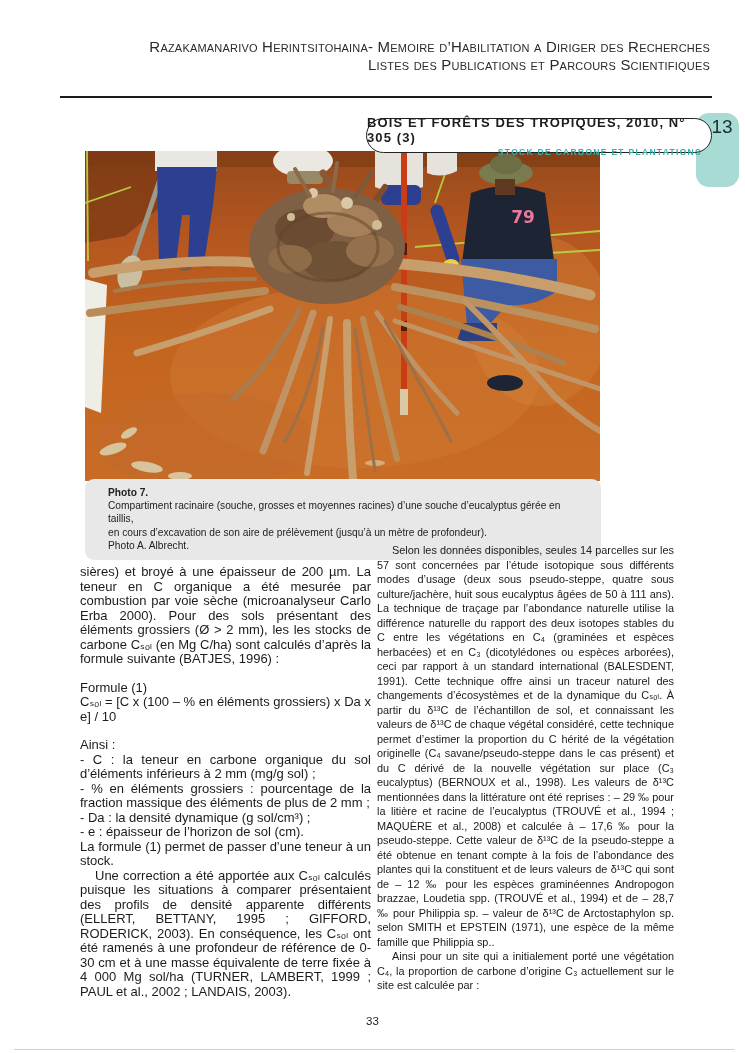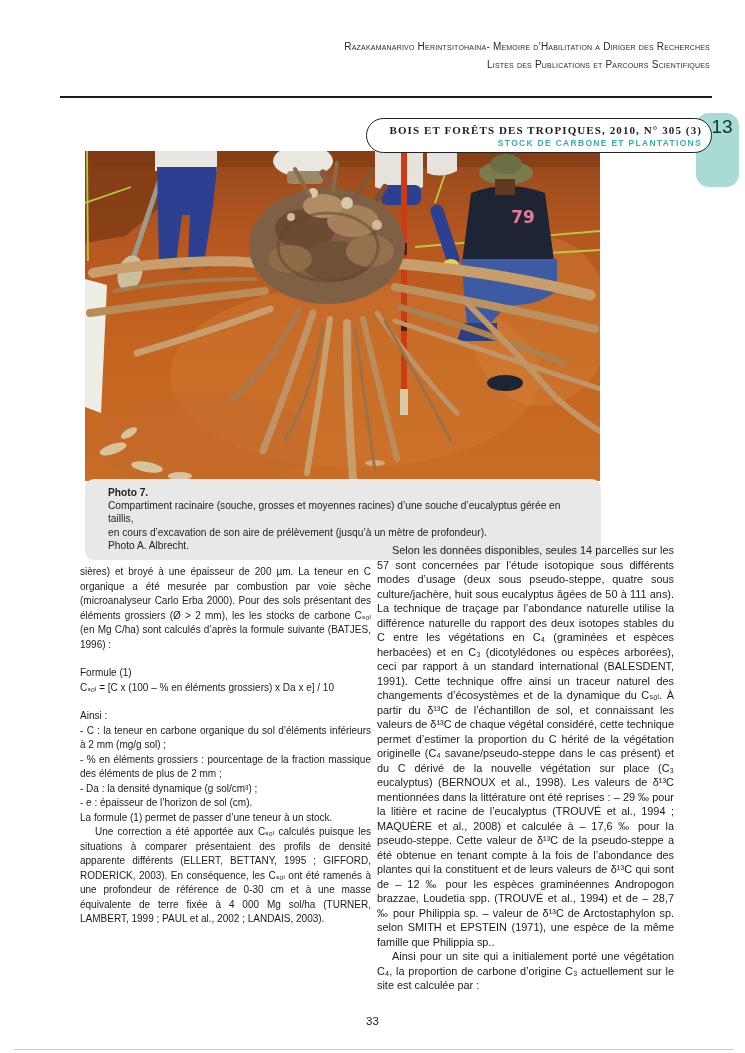--- a/index.html
+++ b/index.html
@@ -2,44 +2,44 @@
 <html><head>
 <meta charset="utf-8">
 <style>
   html,body{margin:0;padding:0;background:#ffffff;}
   .page{
     position:relative;width:745px;height:1053px;background:#ffffff;overflow:hidden;
     font-family:"Liberation Sans","DejaVu Sans",sans-serif;color:#1c1c1c;
   }
   
   .hdr{position:absolute;top:38px;left:60px;right:35px;text-align:right;
-       font-variant:small-caps;font-size:10px;line-height:18px;color:#2a2a2a;letter-spacing:.2px;}
+       font-variant:small-caps;font-size:15px;line-height:18px;color:#2a2a2a;letter-spacing:.2px;}
   .hdr .b{font-weight:700;}
   .hdr-rule{position:absolute;top:96px;left:60px;width:652px;height:2px;background:#1a1a1a;}
   
   .tab{position:absolute;left:696px;top:113px;width:43px;height:74px;border-radius:13px;
        background:#a7dbd4;z-index:1;}
   .pill{position:absolute;left:366px;top:118px;width:346px;height:35px;background:#fff;
         border:1.4px solid #222;border-radius:18px;z-index:2;box-sizing:border-box;
         display:flex;flex-direction:column;justify-content:center;align-items:flex-end;
         padding-right:9px;}
-  .pill .jr{font-size:11px;font-weight:700;letter-spacing:1.1px;color:#1d1d1d;font-family:Liberation Serif, serif;}
+  .pill .jr{font-size:13px;font-weight:700;letter-spacing:1.1px;color:#1d1d1d;}
   .pill .sec{font-size:8.5px;font-weight:700;letter-spacing:1.3px;color:#3aada5;margin-top:2px;}
   .tabnum{position:absolute;left:705px;top:116px;width:34px;text-align:center;z-index:3;
           font-size:19px;color:#17302e;}
   
   .photo{position:absolute;left:85px;top:151px;width:515px;height:330px;}
   .photo svg{display:block;}
   
   .cap{position:absolute;left:85px;top:479px;width:516px;box-sizing:border-box;
        background:#e8e8e8;border-radius:9px;padding:7px 13px 8px 23px;
        font-size:10.2px;line-height:13.2px;color:#222;}
   .cap .t{font-weight:700;}
   
-  .colL{position:absolute;left:80px;top:565px;width:291px;font-size:10px;line-height:14.5px;
+  .colL{position:absolute;left:80px;top:565px;width:291px;font-size:13px;line-height:14.5px;
         text-align:justify;color:#1b1b1b;}
   .colR{position:absolute;left:377px;top:543px;width:297px;font-size:10.9px;line-height:14.5px;
         text-align:justify;color:#1b1b1b;}
   .colL p,.colR p{margin:0;}
   .sp{margin-top:14px !important;}
   .indent{text-indent:15px;}
   .colR h3{margin:0 0 1px 21px;font-size:11.3px;line-height:14.5px;font-weight:700;text-align:left;}
   
   .pageno{position:absolute;left:0;top:1015px;width:745px;text-align:center;font-size:11.5px;color:#222;}
   .edge{position:absolute;left:14px;bottom:3px;width:720px;height:1px;background:#cfcfcf;}

